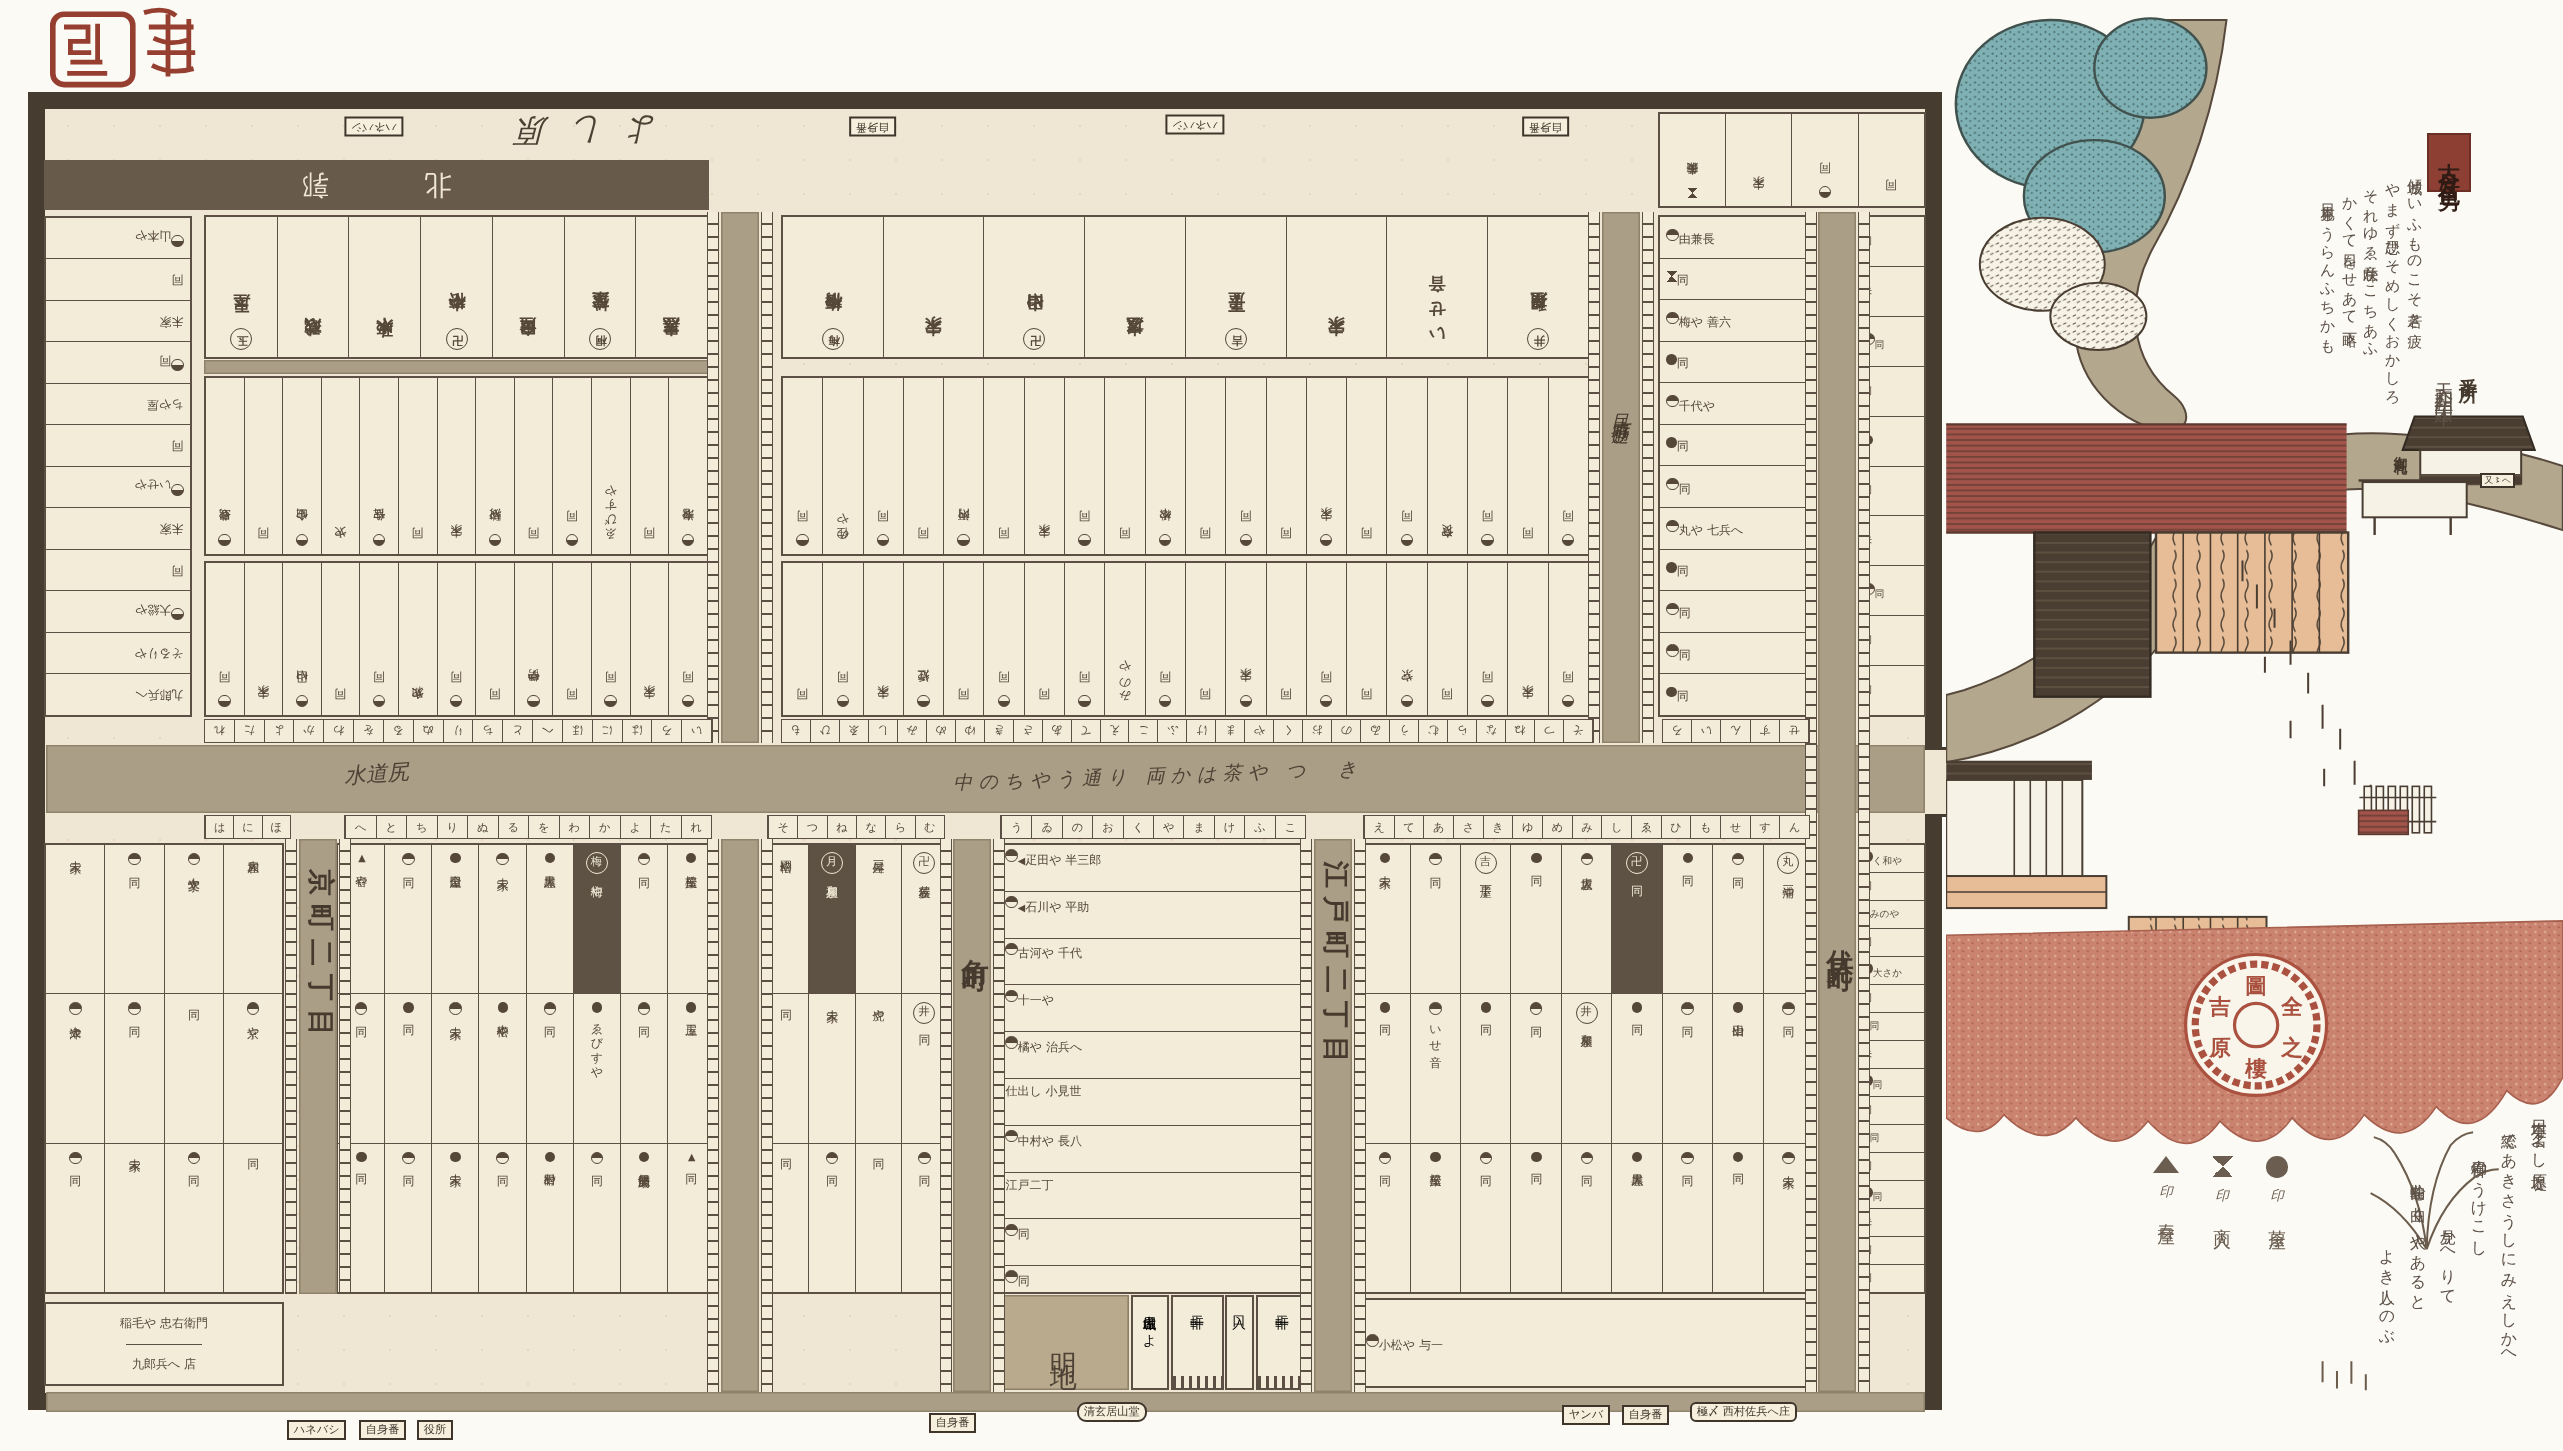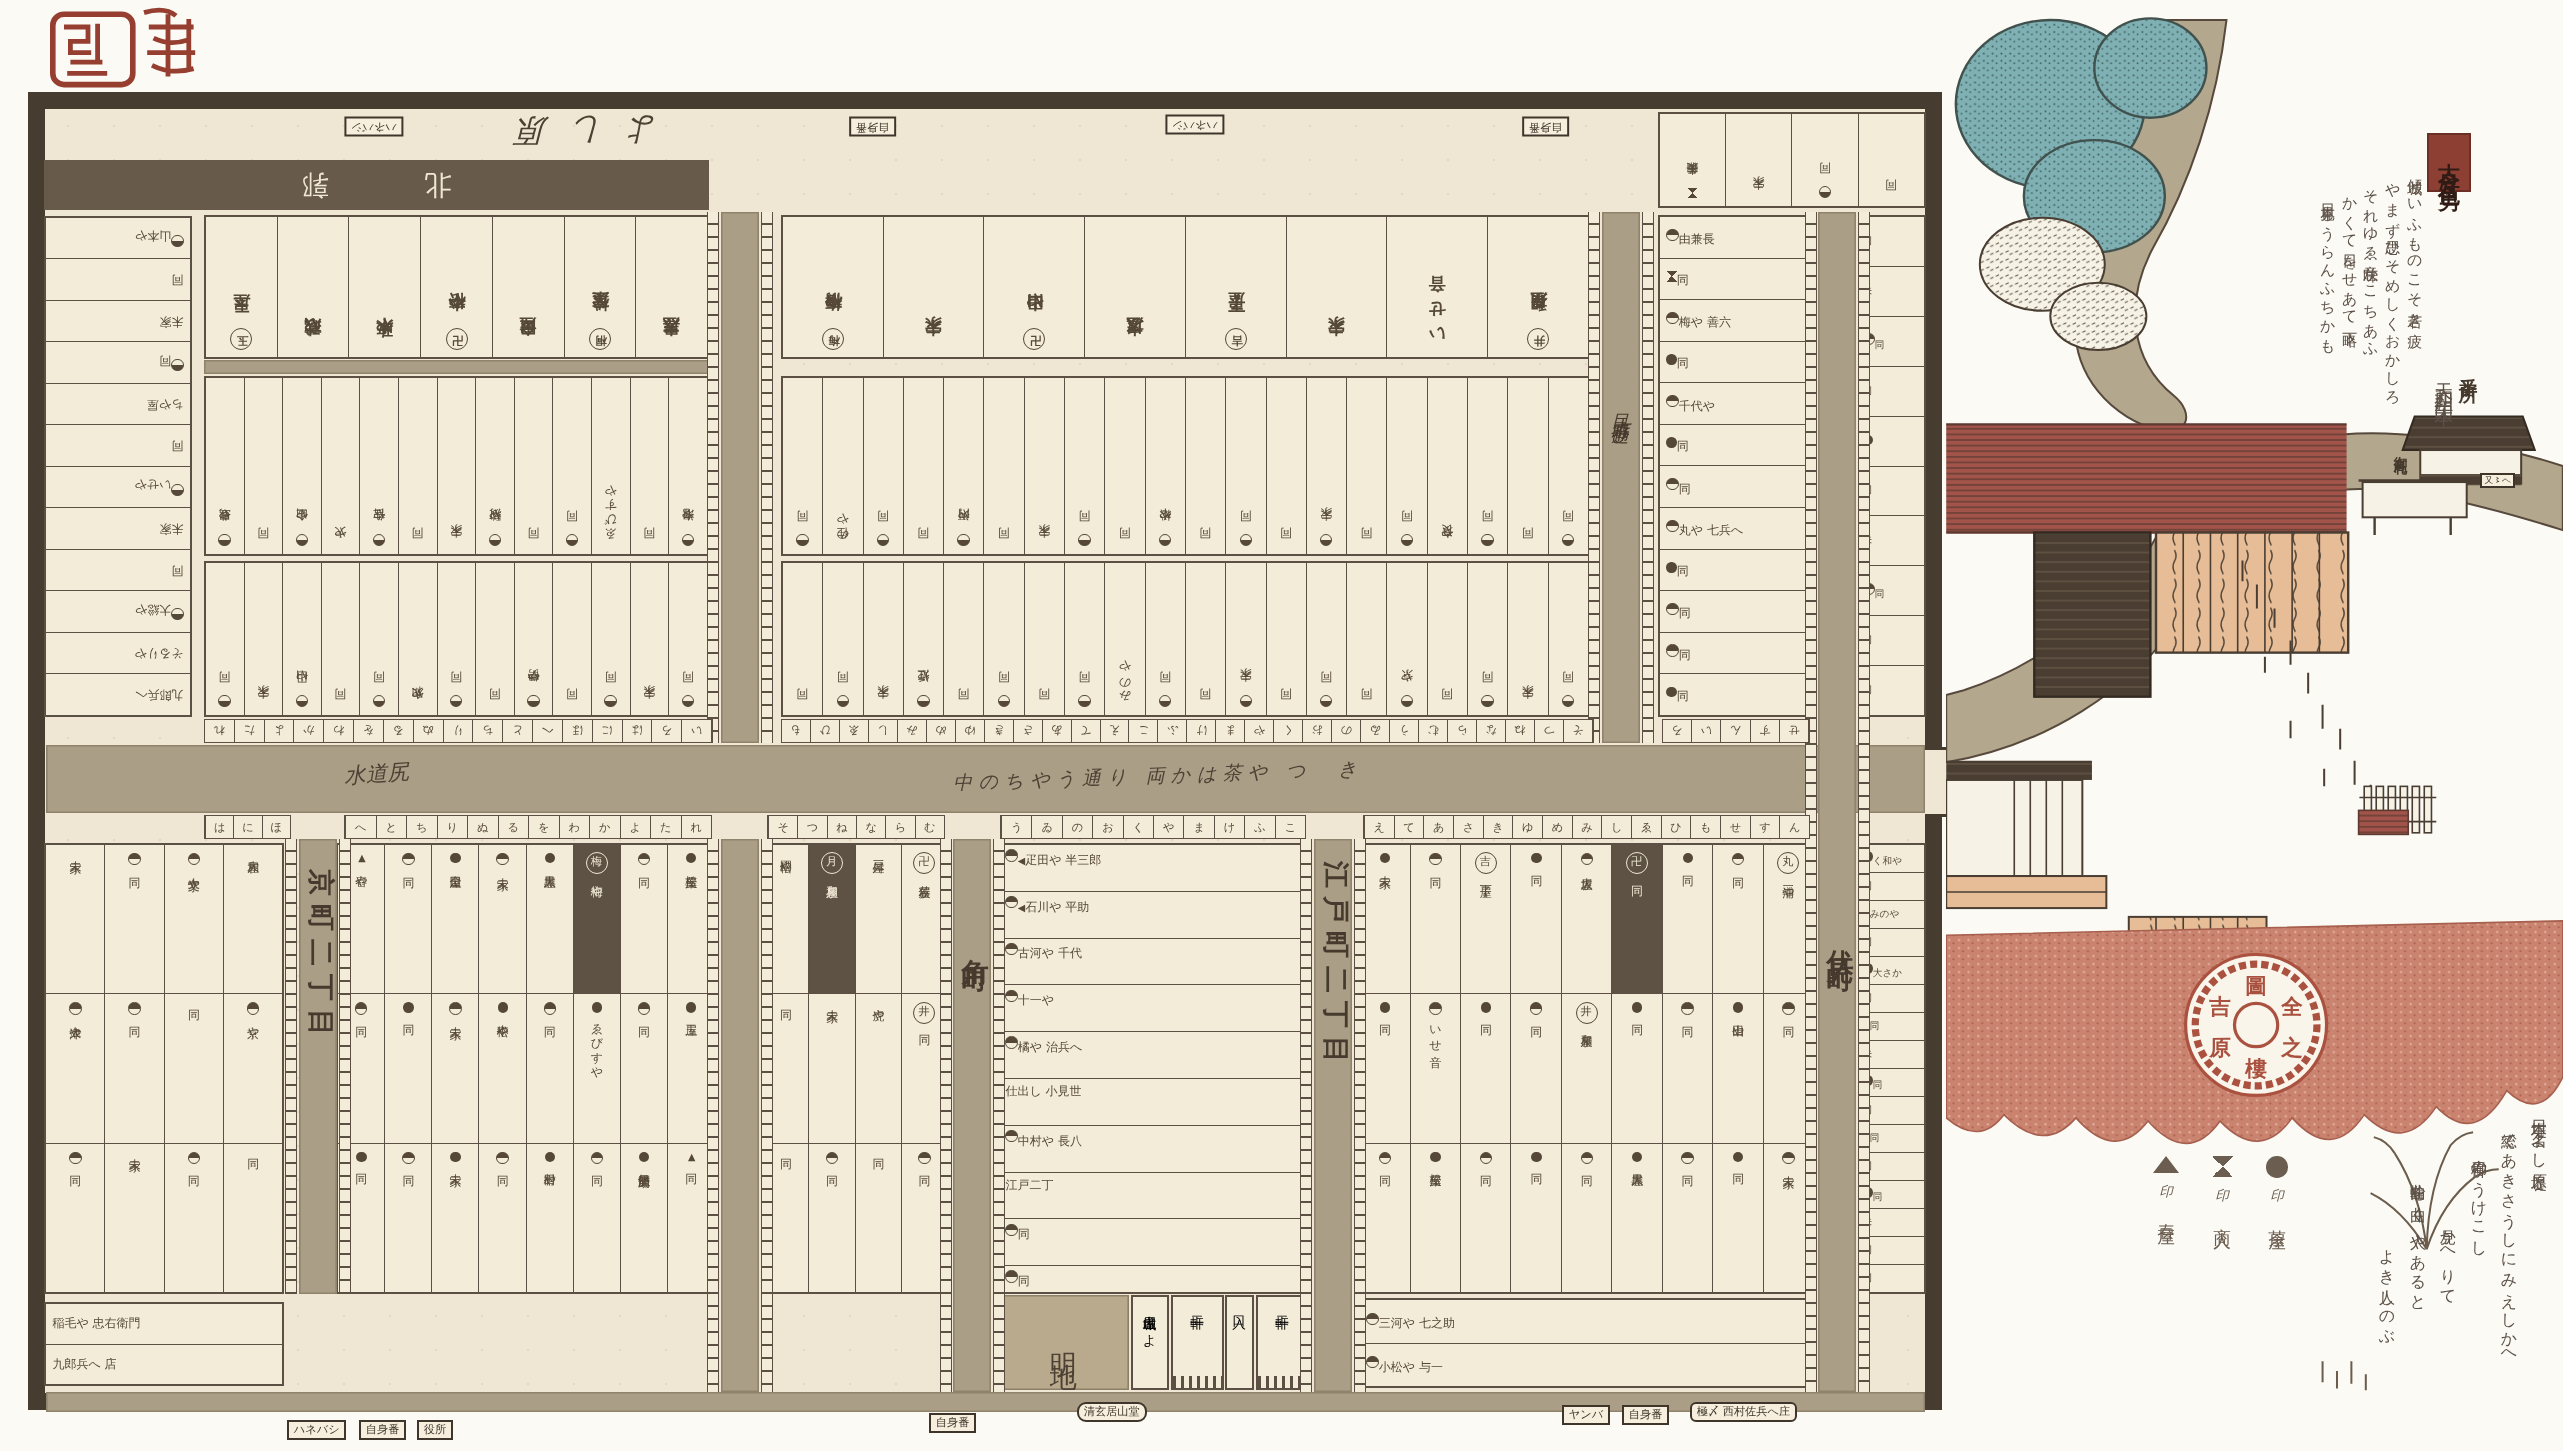--- a/index.html
+++ b/index.html
@@ -997,32 +997,29 @@
       <div class="rcell">
         <span>未</span>
       </div>
       <div class="rcell">
         <span>同</span>
       </div>
       <div class="rcell">
         <span>同</span>
       </div>
     </div>
-    <div class="blk" style="left: 44px; top: 1302px; width: 240px; height: 84px;">
+    <div class="blk" style="left: 44px; top: 1302px; width: 240px; height: 84px; align-items: center;">
       <div class="rcell">
         <span>稲毛や 忠右衛門</span>
       </div>
       <div class="rcell">
         <span>九郎兵へ 店</span>
       </div>
     </div>
     <div class="blk" style="left: 1358px; top: 1298px; width: 457px; height: 90px;">
-      <div class="rcell">
-        <span><span class="mk half"></span>三河や 七之助</span>
-      </div>
       <div class="rcell">
         <span><span class="mk half"></span>小松や 与一</span>
       </div>
     </div>
     <div class="st-v" style="left: 721px; top: 212px; height: 531px;"></div>
     <div class="ladder" style="left: 707px; top: 212px; height: 531px;"></div>
     <div class="ladder" style="left: 761px; top: 212px; height: 531px;"></div>
     <div class="st-v" style="left: 1602px; top: 212px; height: 531px;"></div>
     <div class="ladder" style="left: 1588px; top: 212px; height: 531px;"></div>
     <div class="ladder" style="left: 1642px; top: 212px; height: 531px;"></div>

